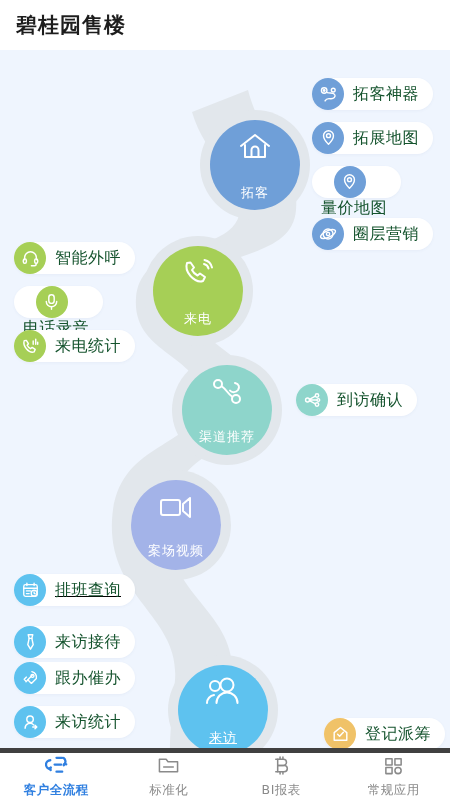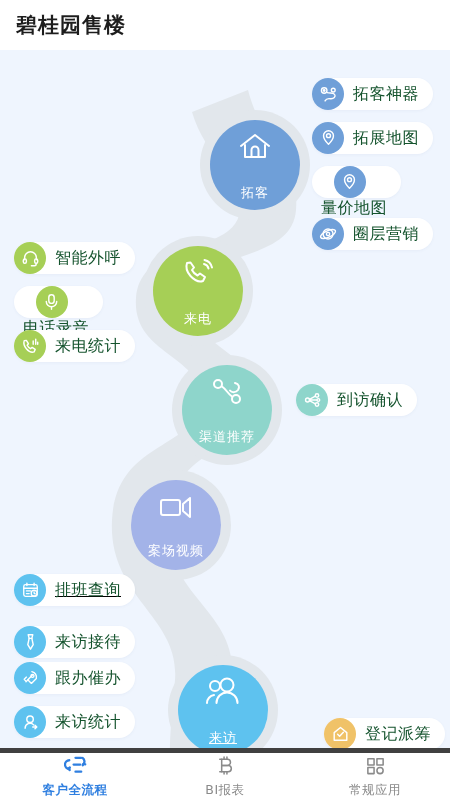--- a/index.html
+++ b/index.html
@@ -367,20 +367,29 @@
             <path d="M12 17.5 H18"></path>
           <path d="M5.5 5.5 a4.5 4.5 0 0 0 0 9"></path>
           <path d="M19.5 3.2 a4.2 4.2 0 0 1 0.5 6.6"></path>
           <path d="M6 15.8 l-1.5 -1.4 l1.6 -1.3"></path>
           <path d="M19.6 10.8 l0.9 -1.6 l1.7 0.6"></path>
         </svg>
       </span>
       <span class="nav-label">客户全流程</span>
     </div>
 
+    <div class="nav-item">
+      <span>
+        <svg width="23" height="21" viewBox="0 0 24 22" fill="none" stroke="#8a8a8a" stroke-width="1.6" stroke-linecap="round" stroke-linejoin="round">
+          <path d="M2.5 4.5 H9.5 L11.5 7 H21.5 V17.5 H2.5 Z"></path>
+          <path d="M7 12.5 H17"></path>
+        </svg>
+      </span>
+      <span class="nav-label">标准化</span>
+    </div>
 
     <div class="nav-item">
       <span>
         <svg width="23" height="21" viewBox="0 0 24 22" fill="none" stroke="#8a8a8a" stroke-width="1.6" stroke-linecap="round" stroke-linejoin="round">
           <path d="M8 4.5 H14 a3.2 3.2 0 0 1 0 6.4 H8 Z"></path>
           <path d="M8 10.9 H14.8 a3.3 3.3 0 0 1 0 6.6 H8 Z"></path>
           <path d="M6 4.5 H8 M6 17.5 H8"></path>
           <path d="M10.5 2 V4.5 M13.5 2 V4.5 M10.5 17.5 V20 M13.5 17.5 V20"></path>
         </svg>
       </span>

